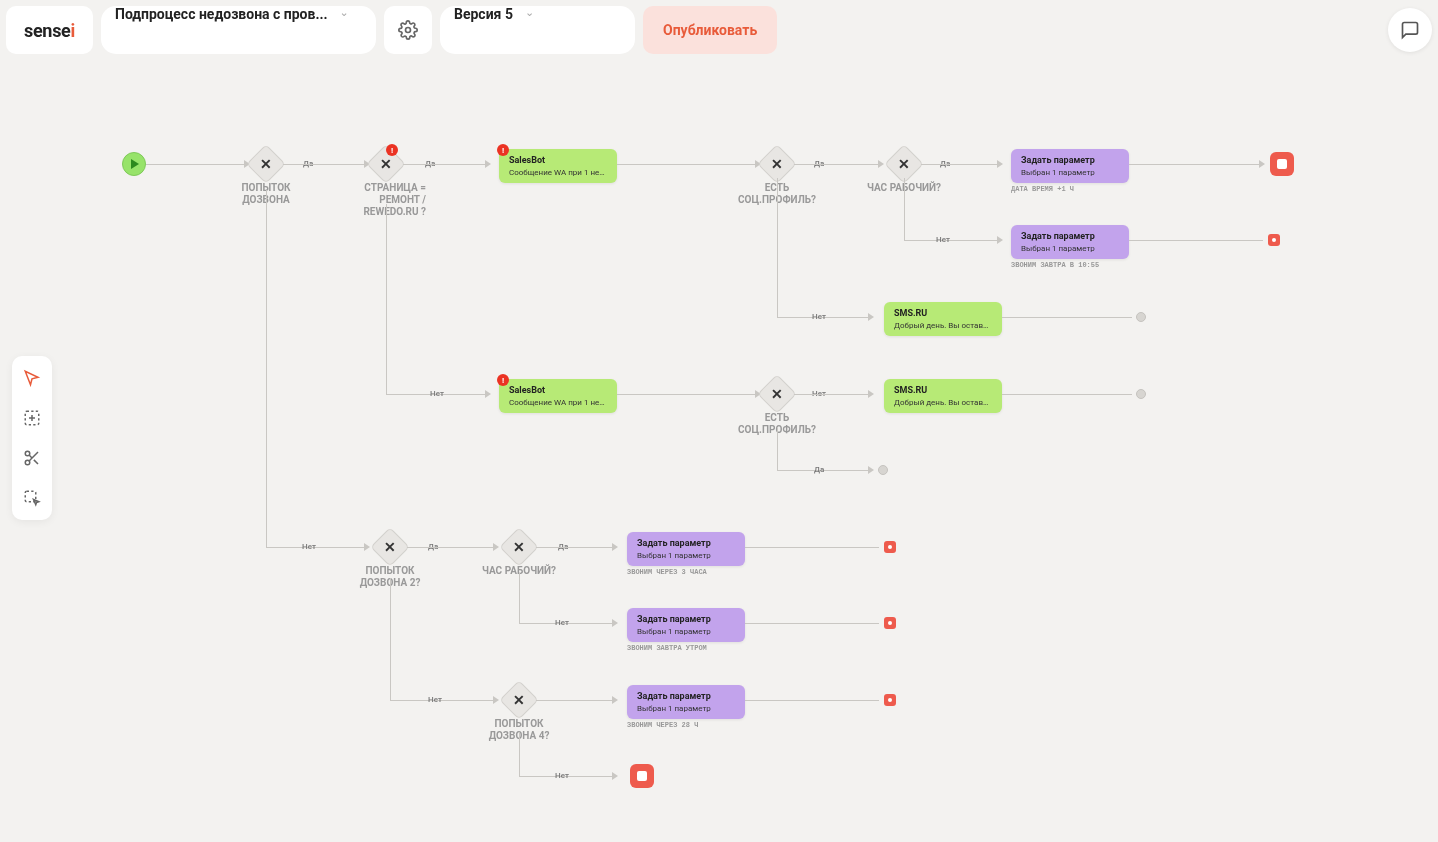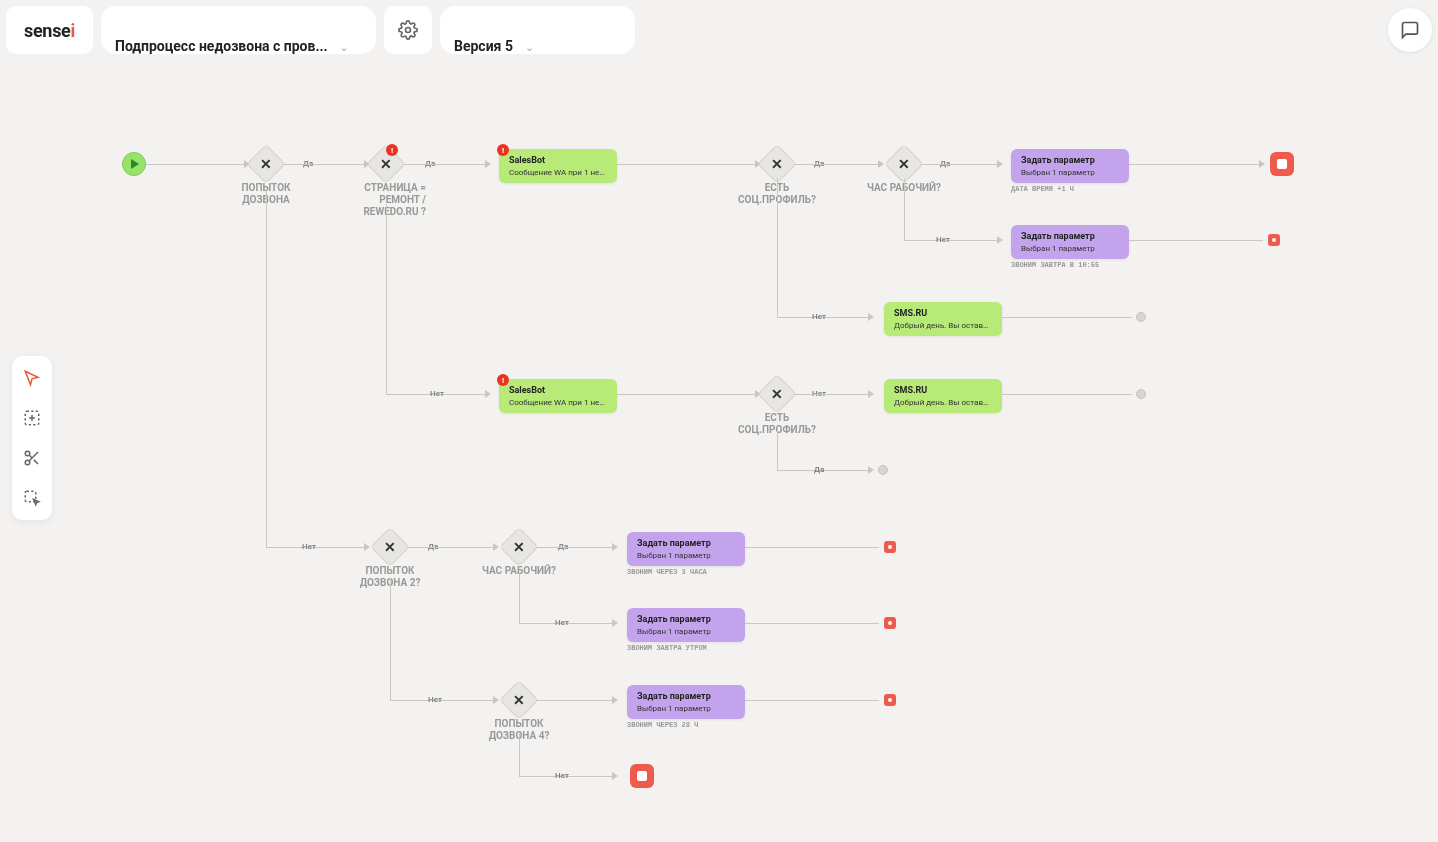--- a/index.html
+++ b/index.html
@@ -2,21 +2,21 @@
 <html><head>
 <meta charset="utf-8">
 <style>
   * { box-sizing: border-box; margin: 0; padding: 0; }
   body { font-family: -apple-system, BlinkMacSystemFont, "Segoe UI", Roboto, Arial, sans-serif; background: #f3f2f0; width: 1438px; height: 842px; overflow: hidden; position: relative; }
   
   
   .topbar { position: absolute; top: 6px; left: 6px; right: 6px; height: 48px; display: flex; gap: 8px; align-items: center; }
   .logo-box { background: #fff; border-radius: 10px; height: 48px; padding: 0 18px; display: flex; align-items: center; font-weight: 700; font-size: 18px; color: #222; letter-spacing: -0.3px; }
   .logo-box .dot { color: #e85b3a; }
-  .dropdown { background: #fff; border-radius: 15px; height: 48px; display: flex; align-items: flex-end; padding: 0 14px; cursor: pointer; position: relative; }
+  .dropdown { background: #fff; border-radius: 15px; height: 48px; display: flex; align-items: flex-start; padding: 0 14px; cursor: pointer; position: relative; }
   .dropdown .label { font-weight: 700; font-size: 14px; color: #222; white-space: nowrap; overflow: hidden; text-overflow: ellipsis; }
   .dropdown .chev { margin-left: 12px; color: #aaa; font-size: 11px; }
   .process-dd { width: 275px; }
   .settings-btn { background: #fff; border-radius: 10px; height: 48px; width: 48px; display: flex; align-items: center; justify-content: center; cursor: pointer; color: #666; }
   .version-dd { width: 195px; }
   .publish-btn { height: 48px; padding: 0 20px; border-radius: 10px; background: #fbe1dc; color: #e85b3a; font-weight: 700; font-size: 14px; display: flex; align-items: center; cursor: pointer; }
   .comment-btn { margin-left: auto; background: #fff; border-radius: 50%; height: 44px; width: 44px; display: flex; align-items: center; justify-content: center; cursor: pointer; color: #555; box-shadow: 0 1px 4px rgba(0,0,0,0.08); }
   
   
   .side-tools { position: absolute; left: 12px; top: 356px; background: #fff; border-radius: 10px; width: 40px; padding: 10px 0; display: flex; flex-direction: column; align-items: center; gap: 16px; box-shadow: 0 2px 8px rgba(0,0,0,0.06); }
@@ -69,20 +69,23 @@
   <div class="settings-btn">
     <svg class="ico" width="20" height="20" viewBox="0 0 24 24" fill="none" stroke="currentColor" stroke-width="2">
         <circle cx="12" cy="12" r="3"></circle>
         <path d="M19.4 15a1.65 1.65 0 0 0 .33 1.82l.06.06a2 2 0 1 1-2.83 2.83l-.06-.06a1.65 1.65 0 0 0-1.82-.33 1.65 1.65 0 0 0-1 1.51V21a2 2 0 0 1-4 0v-.09a1.65 1.65 0 0 0-1-1.51 1.65 1.65 0 0 0-1.82.33l-.06.06a2 2 0 1 1-2.83-2.83l.06-.06a1.65 1.65 0 0 0 .33-1.82 1.65 1.65 0 0 0-1.51-1H3a2 2 0 0 1 0-4h.09a1.65 1.65 0 0 0 1.51-1 1.65 1.65 0 0 0-.33-1.82l-.06-.06a2 2 0 1 1 2.83-2.83l.06.06a1.65 1.65 0 0 0 1.82.33h0a1.65 1.65 0 0 0 1-1.51V3a2 2 0 0 1 4 0v.09a1.65 1.65 0 0 0 1 1.51 1.65 1.65 0 0 0 1.82-.33l.06-.06a2 2 0 1 1 2.83 2.83l-.06.06a1.65 1.65 0 0 0-.33 1.82v0a1.65 1.65 0 0 0 1.51 1H21a2 2 0 0 1 0 4h-.09a1.65 1.65 0 0 0-1.51 1z"></path>
       </svg>
   </div>
   <div class="dropdown version-dd">
     <span class="label">Версия 5</span>
     <span class="chev">⌄</span>
   </div>
+  <div class="publish-btn">
+    <span>Опубликовать</span>
+  </div>
   <div class="comment-btn">
     <svg class="ico" width="20" height="20" viewBox="0 0 24 24" fill="none" stroke="currentColor" stroke-width="2">
         <path d="M21 15a2 2 0 0 1-2 2H7l-4 4V5a2 2 0 0 1 2-2h14a2 2 0 0 1 2 2z"></path>
       </svg>
   </div>
 </div>
 
 <div class="side-tools">
   <div class="tool active">
     <svg class="ico" width="18" height="18" viewBox="0 0 24 24" fill="none" stroke="currentColor" stroke-width="2">

